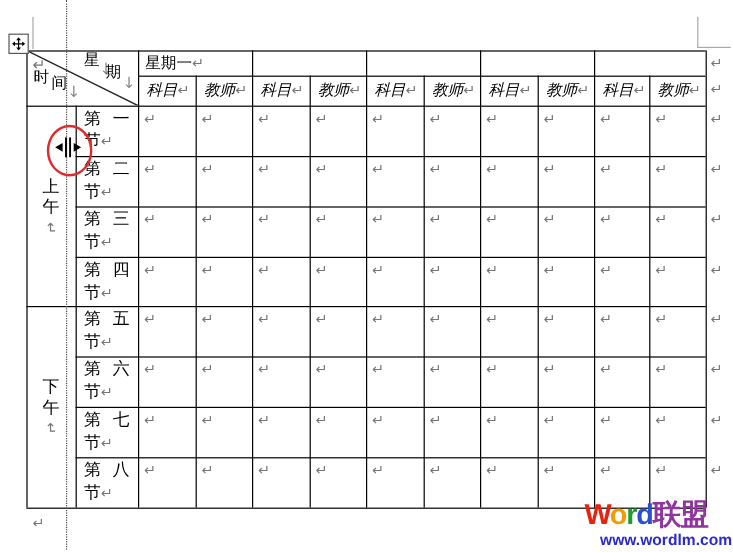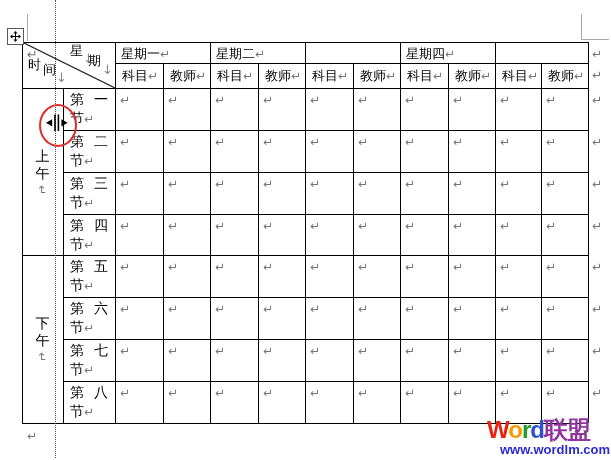--- a/index.html
+++ b/index.html
@@ -8,21 +8,21 @@
     font-family:"DejaVu Sans","Liberation Sans",sans-serif;
     color:#000; overflow:hidden;
   }
   .abs{position:absolute;}
   .line{position:absolute; background:#000; z-index:1;}
   .grayline{position:absolute; background:#a9a9a9; z-index:1;}
   .cell{position:absolute; z-index:2; font-size:13px; line-height:17px; white-space:nowrap;}
   .mark{color:#767676; font-size:12px; line-height:12px; font-family:"DejaVu Sans",sans-serif;}
   .small-break{color:#8a8a8a; font-size:9px; line-height:9px;}
   .daycell{padding:3px 0 0 6px;}
-  .subcell{padding:4px 0 0 7px;}
+  .subcell{padding:4px 0 0 7px;font-style:italic;}
   .periodcell{font-size:14px; line-height:19px; padding:2px 7px 0 7px; box-sizing:border-box;}
   .prow1{display:flex; justify-content:space-between;}
   .sectioncell{display:flex; flex-direction:column; align-items:center; justify-content:center; font-size:14px; line-height:17px;}
   .sectioncell .mark{transform:rotate(90deg); margin-top:2px;}
   #guide-line{position:absolute; left:55px; top:0; width:0; height:458px; border-left:1px dotted #4a4a4a; z-index:4;}
   #move-handle{position:absolute; left:7px; top:28px; width:15px; height:15px; background:#fff; border:1px solid #595959; z-index:5; display:flex; align-items:center; justify-content:center;}
   #resize-cursor{position:absolute; left:44px; top:112px; z-index:6;}
   #annotation-circle{position:absolute; left:39px; top:104px; width:34px; height:39px; border-radius:50%; border:2px solid #e02b2b; z-index:7; background:transparent;}
   #watermark{position:absolute; left:487px; top:417px; z-index:6; line-height:26px; white-space:nowrap;}
   #watermark .brand{font-size:24px; font-weight:bold; letter-spacing:-1px; font-family:"Liberation Sans","DejaVu Sans",sans-serif;}
@@ -105,26 +105,24 @@
     <div class="line" style="left: 258px; top: 63px; width: 1px; height: 360px;"></div>
     <div class="line" style="left: 305px; top: 42px; width: 1px; height: 381px;"></div>
     <div class="line" style="left: 353px; top: 63px; width: 1px; height: 360px;"></div>
     <div class="line" style="left: 400px; top: 42px; width: 1px; height: 381px;"></div>
     <div class="line" style="left: 448px; top: 63px; width: 1px; height: 360px;"></div>
     <div class="line" style="left: 495px; top: 42px; width: 1px; height: 381px;"></div>
     <div class="line" style="left: 541px; top: 63px; width: 1px; height: 360px;"></div>
     <div class="cell daycell" style="left: 115px; top: 42px; width: 95px; height: 21px;"><span>星期一</span><span class="mark">↵</span></div>
     <div class="cell subcell" style="left: 115px; top: 63px; width: 48px; height: 25px;"><span>科目</span><span class="mark">↵</span></div>
     <div class="cell subcell" style="left: 163px; top: 63px; width: 47px; height: 25px;"><span>教师</span><span class="mark">↵</span></div>
-    <div class="cell daycell" style="left: 210px; top: 42px; width: 95px; height: 21px;"><span>星期二</span><span class="mark">↵</span></div>
     <div class="cell subcell" style="left: 210px; top: 63px; width: 48px; height: 25px;"><span>科目</span><span class="mark">↵</span></div>
     <div class="cell subcell" style="left: 258px; top: 63px; width: 47px; height: 25px;"><span>教师</span><span class="mark">↵</span></div>
     <div class="cell subcell" style="left: 305px; top: 63px; width: 48px; height: 25px;"><span>科目</span><span class="mark">↵</span></div>
     <div class="cell subcell" style="left: 353px; top: 63px; width: 47px; height: 25px;"><span>教师</span><span class="mark">↵</span></div>
-    <div class="cell daycell" style="left: 400px; top: 42px; width: 95px; height: 21px;"><span>星期四</span><span class="mark">↵</span></div>
     <div class="cell subcell" style="left: 400px; top: 63px; width: 48px; height: 25px;"><span>科目</span><span class="mark">↵</span></div>
     <div class="cell subcell" style="left: 448px; top: 63px; width: 47px; height: 25px;"><span>教师</span><span class="mark">↵</span></div>
     <div class="cell subcell" style="left: 495px; top: 63px; width: 46px; height: 25px;"><span>科目</span><span class="mark">↵</span></div>
     <div class="cell subcell" style="left: 541px; top: 63px; width: 47px; height: 25px;"><span>教师</span><span class="mark">↵</span></div>
     <div class="cell sectioncell" style="left: 22px; top: 88px; width: 41px; height: 167px;">
       <span>上</span>
       <span>午</span>
       <span class="mark">↵</span>
     </div>
     <div class="cell periodcell" style="left: 63px; top: 88px; width: 52px; height: 42px;">

